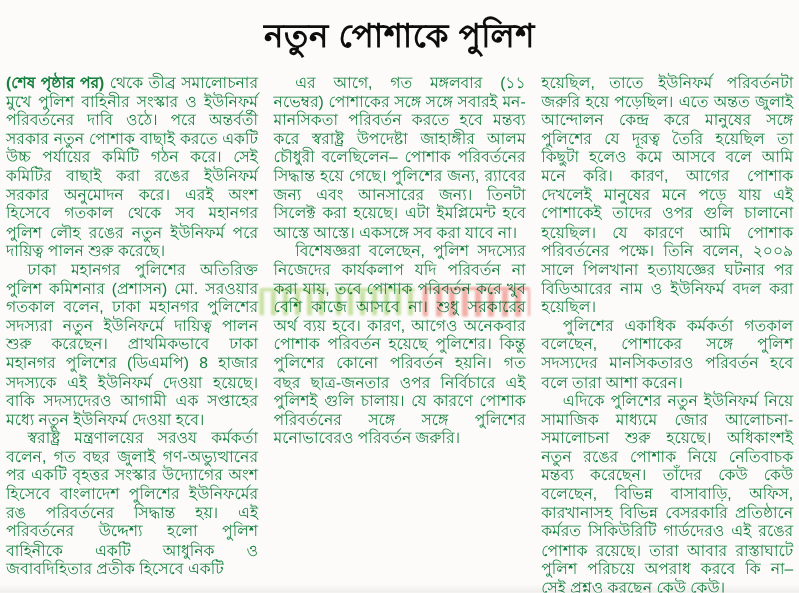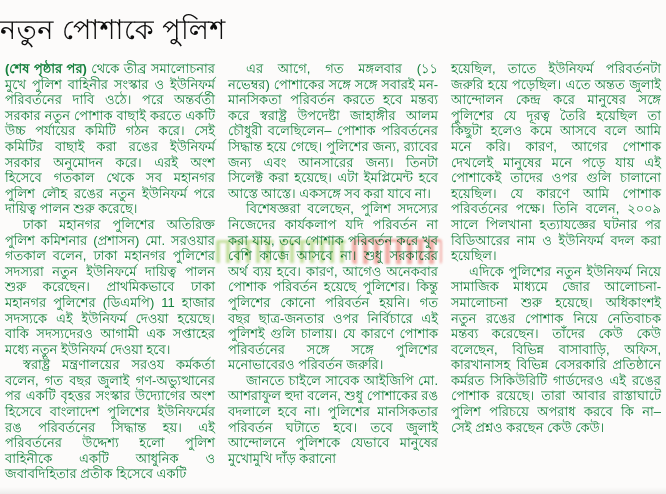--- a/index.html
+++ b/index.html
@@ -12,23 +12,23 @@
     position:relative;
     width:666px;height:494px;
     background:#fcfbfa;
     color:#141414;
     overflow:hidden;
     box-sizing:border-box;
   }
   .headline{
     margin:0;
     padding:9px 0 5px 0;
-    text-align:left;
+    text-align:center;
     font-size:27px;
-    font-weight:normal;
+    font-weight:bold;
     letter-spacing:.5px;
     color:#0d0d0d;
   }
   .columns{
     display:flex;
     gap:13px;
     padding:2px 5px 0 5px;
     box-sizing:border-box;
   }
   .col{
@@ -79,32 +79,32 @@
 <body>
 
 <div class="page">
 
   <h1 class="headline">নতুন পোশাকে পুলিশ</h1>
 
   <div class="columns">
 
     <div class="col">
       <p class="para"><b class="lead">(শেষ পৃষ্ঠার পর)</b><span> থেকে তীব্র সমালোচনার মুখে পুলিশ বাহিনীর সংস্কার ও ইউনিফর্ম পরিবর্তনের দাবি ওঠে। পরে অন্তর্বর্তী সরকার নতুন পোশাক বাছাই করতে একটি উচ্চ পর্যায়ের কমিটি গঠন করে। সেই কমিটির বাছাই করা রঙের ইউনিফর্ম সরকার অনুমোদন করে। এরই অংশ হিসেবে গতকাল থেকে সব মহানগর পুলিশ লৌহ রঙের নতুন ইউনিফর্ম পরে দায়িত্ব পালন শুরু করেছে।</span></p>
-      <p class="para indent">ঢাকা মহানগর পুলিশের অতিরিক্ত পুলিশ কমিশনার (প্রশাসন) মো. সরওয়ার গতকাল বলেন, ঢাকা মহানগর পুলিশের সদস্যরা নতুন ইউনিফর্মে দায়িত্ব পালন শুরু করেছেন। প্রাথমিকভাবে ঢাকা মহানগর পুলিশের (ডিএমপি) 11 হাজার সদস্যকে এই ইউনিফর্ম দেওয়া হয়েছে। বাকি সদস্যদেরও আগামী এক সপ্তাহের মধ্যে নতুন ইউনিফর্ম দেওয়া হবে।</p>
+      <p class="para indent">ঢাকা মহানগর পুলিশের অতিরিক্ত পুলিশ কমিশনার (প্রশাসন) মো. সরওয়ার গতকাল বলেন, ঢাকা মহানগর পুলিশের সদস্যরা নতুন ইউনিফর্মে দায়িত্ব পালন শুরু করেছেন। প্রাথমিকভাবে ঢাকা মহানগর পুলিশের (ডিএমপি) 8 হাজার সদস্যকে এই ইউনিফর্ম দেওয়া হয়েছে। বাকি সদস্যদেরও আগামী এক সপ্তাহের মধ্যে নতুন ইউনিফর্ম দেওয়া হবে।</p>
       <p class="para indent">স্বরাষ্ট্র মন্ত্রণালয়ের সরওয কর্মকর্তা বলেন, গত বছর জুলাই গণ-অভ্যুত্থানের পর একটি বৃহত্তর সংস্কার উদ্যোগের অংশ হিসেবে বাংলাদেশ পুলিশের ইউনিফর্মের রঙ পরিবর্তনের সিদ্ধান্ত হয়। এই পরিবর্তনের উদ্দেশ্য হলো পুলিশ বাহিনীকে একটি আধুনিক ও জবাবদিহিতার প্রতীক হিসেবে একটি</p>
     </div>
 
     <div class="col">
       <p class="para indent">এর আগে, গত মঙ্গলবার (১১ নভেম্বর) পোশাকের সঙ্গে সঙ্গে সবারই মন-মানসিকতা পরিবর্তন করতে হবে মন্তব্য করে স্বরাষ্ট্র উপদেষ্টা জাহাঙ্গীর আলম চৌধুরী বলেছিলেন– পোশাক পরিবর্তনের সিদ্ধান্ত হয়ে গেছে। পুলিশের জন্য, র‍্যাবের জন্য এবং আনসারের জন্য। তিনটা সিলেক্ট করা হয়েছে। এটা ইমপ্লিমেন্ট হবে আস্তে আস্তে। একসঙ্গে সব করা যাবে না।</p>
       <p class="para indent">বিশেষজ্ঞরা বলেছেন, পুলিশ সদস্যের নিজেদের কার্যকলাপ যদি পরিবর্তন না করা যায়, তবে পোশাক পরিবর্তন করে খুব বেশি কাজে আসবে না। শুধু সরকারের অর্থ ব্যয় হবে। কারণ, আগেও অনেকবার পোশাক পরিবর্তন হয়েছে পুলিশের। কিন্তু পুলিশের কোনো পরিবর্তন হয়নি। গত বছর ছাত্র-জনতার ওপর নির্বিচারে এই পুলিশই গুলি চালায়। যে কারণে পোশাক পরিবর্তনের সঙ্গে সঙ্গে পুলিশের মনোভাবেরও পরিবর্তন জরুরি।</p>
-      <p class="para indent">জানতে চাইলে সাবেক আইজিপি মো. আশরাফুল হুদা বলেন, শুধু পোশাকের রঙ বদলালে হবে না। পুলিশের মানসিকতার পরিবর্তন ঘটাতে হবে। তবে জুলাই আন্দোলনে পুলিশকে যেভাবে মানুষের মুখোমুখি দাঁড় করানো</p>
     </div>
 
     <div class="col">
       <p class="para">হয়েছিল, তাতে ইউনিফর্ম পরিবর্তনটা জরুরি হয়ে পড়েছিল। এতে অন্তত জুলাই আন্দোলন কেন্দ্র করে মানুষের সঙ্গে পুলিশের যে দূরত্ব তৈরি হয়েছিল তা কিছুটা হলেও কমে আসবে বলে আমি মনে করি। কারণ, আগের পোশাক দেখলেই মানুষের মনে পড়ে যায় এই পোশাকেই তাদের ওপর গুলি চালানো হয়েছিল। যে কারণে আমি পোশাক পরিবর্তনের পক্ষে। তিনি বলেন, ২০০৯ সালে পিলখানা হত্যাযজ্ঞের ঘটনার পর বিডিআরের নাম ও ইউনিফর্ম বদল করা হয়েছিল।</p>
+      <p class="para indent">পুলিশের একাধিক কর্মকর্তা গতকাল বলেছেন, পোশাকের সঙ্গে পুলিশ সদস্যদের মানসিকতারও পরিবর্তন হবে বলে তারা আশা করেন।</p>
       <p class="para indent">এদিকে পুলিশের নতুন ইউনিফর্ম নিয়ে সামাজিক মাধ্যমে জোর আলোচনা-সমালোচনা শুরু হয়েছে। অধিকাংশই নতুন রঙের পোশাক নিয়ে নেতিবাচক মন্তব্য করেছেন। তাঁদের কেউ কেউ বলেছেন, বিভিন্ন বাসাবাড়ি, অফিস, কারখানাসহ বিভিন্ন বেসরকারি প্রতিষ্ঠানে কর্মরত সিকিউরিটি গার্ডদেরও এই রঙের পোশাক রয়েছে। তারা আবার রাস্তাঘাটে পুলিশ পরিচয়ে অপরাধ করবে কি না– সেই প্রশ্নও করছেন কেউ কেউ।</p>
     </div>
 
   </div>
 
   <div class="watermark">
     <span class="wm-seg wm-g1"></span>
     <span class="wm-seg wm-g2"></span>
     <span class="wm-red"></span>
   </div>

